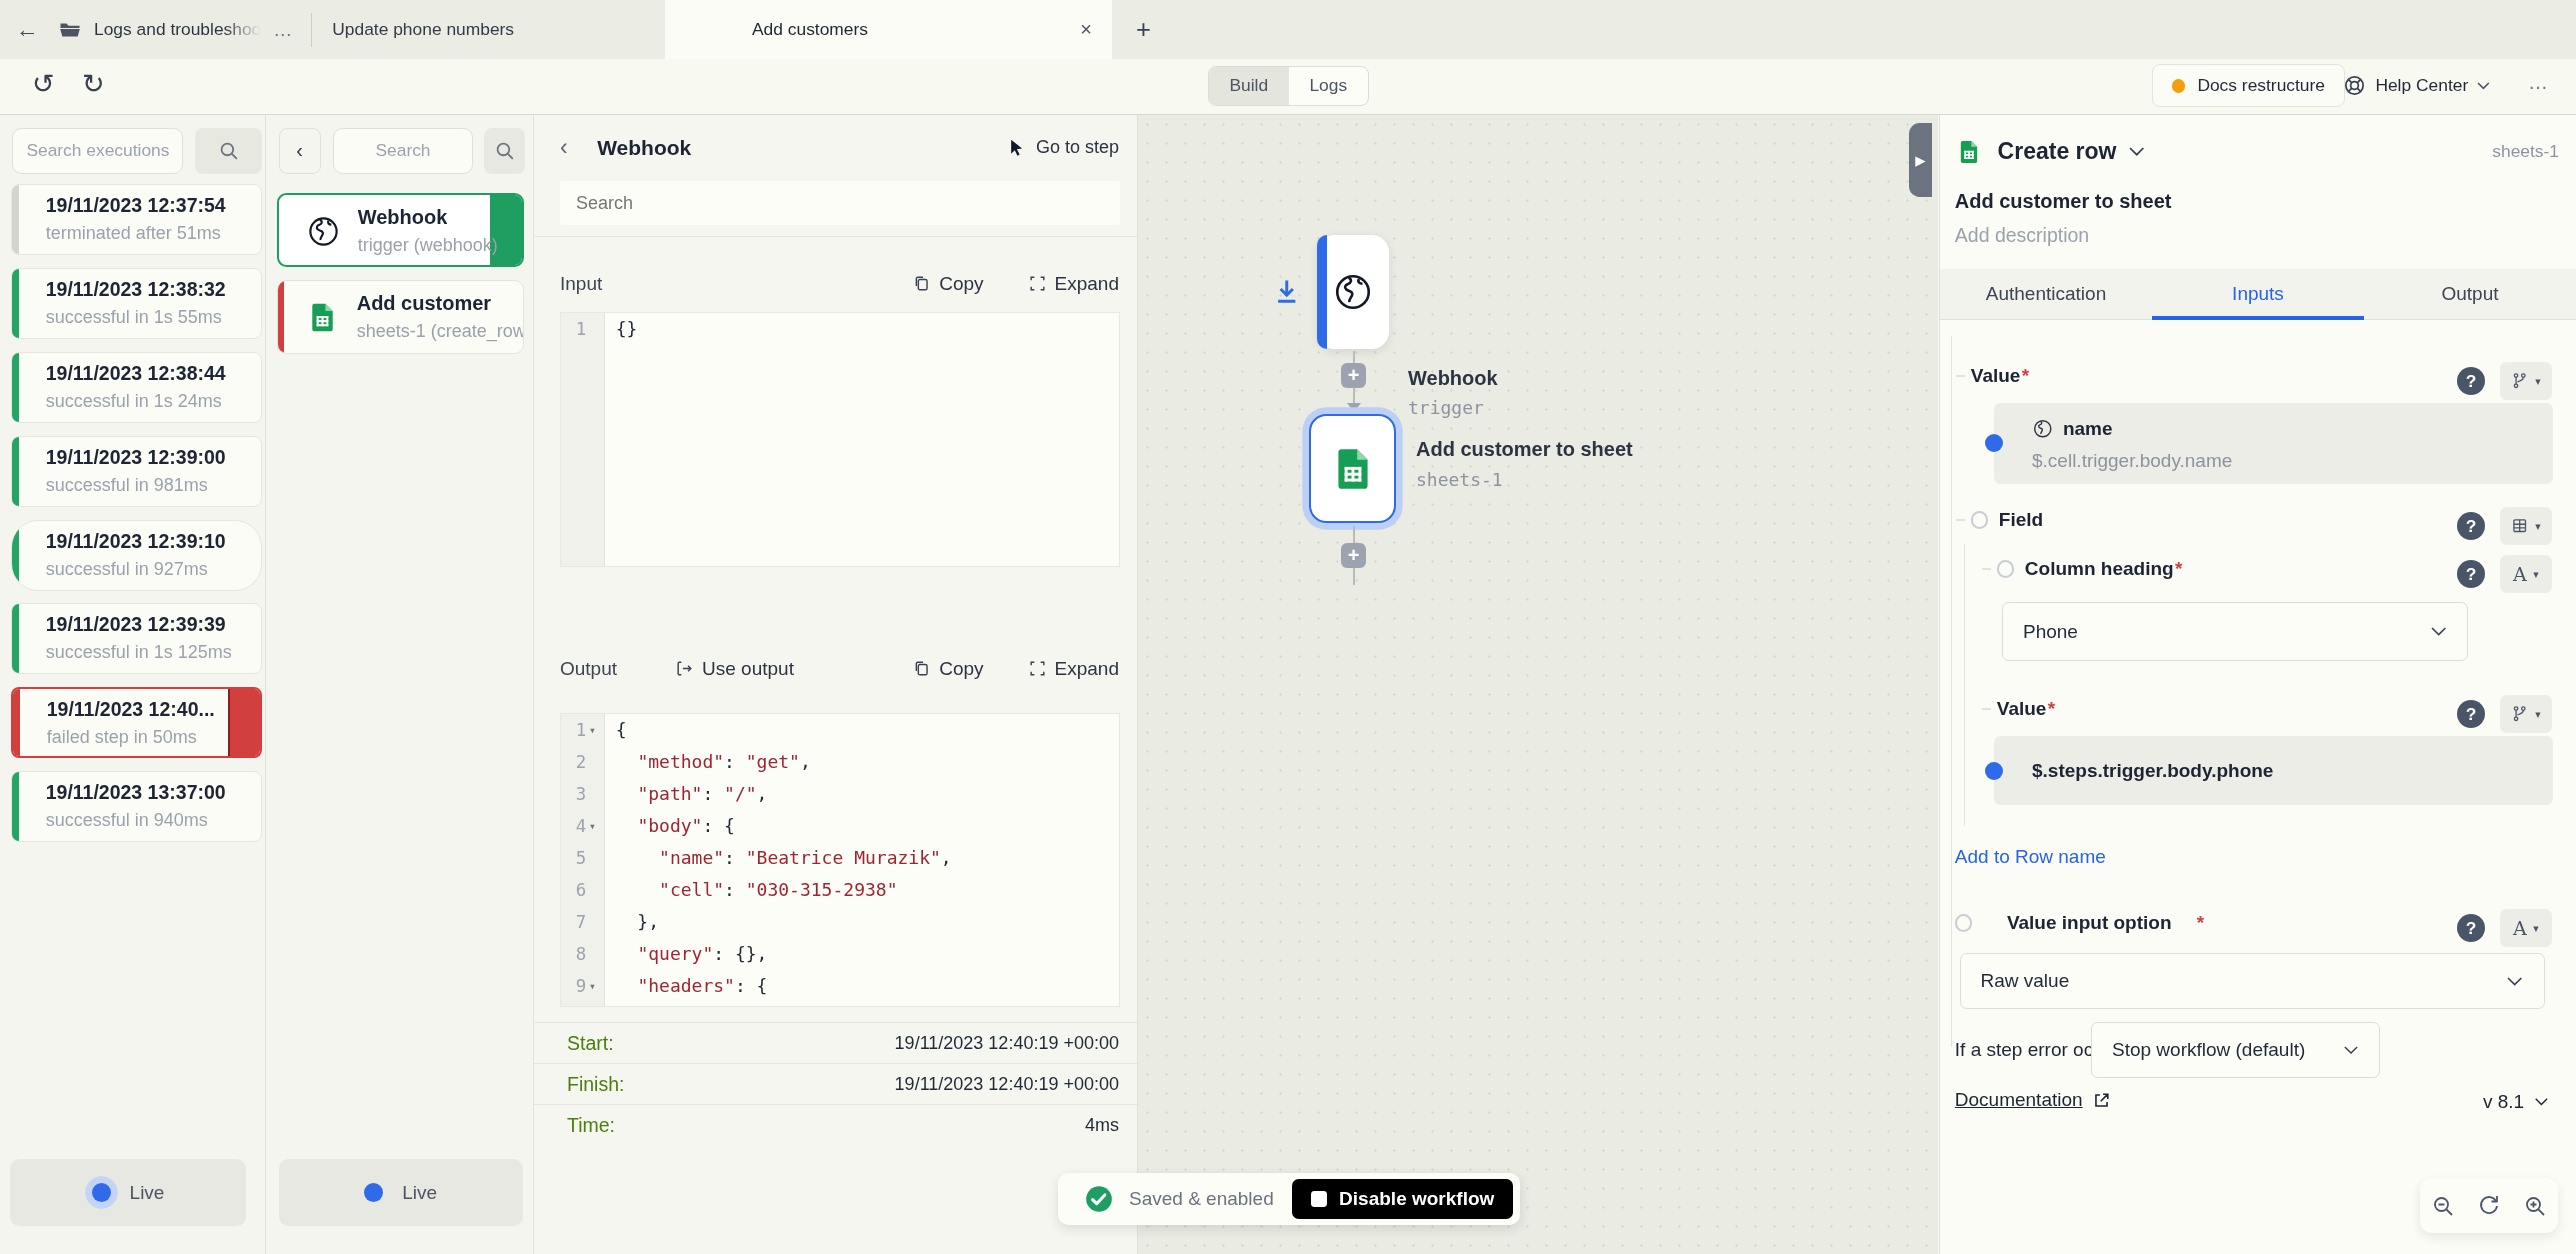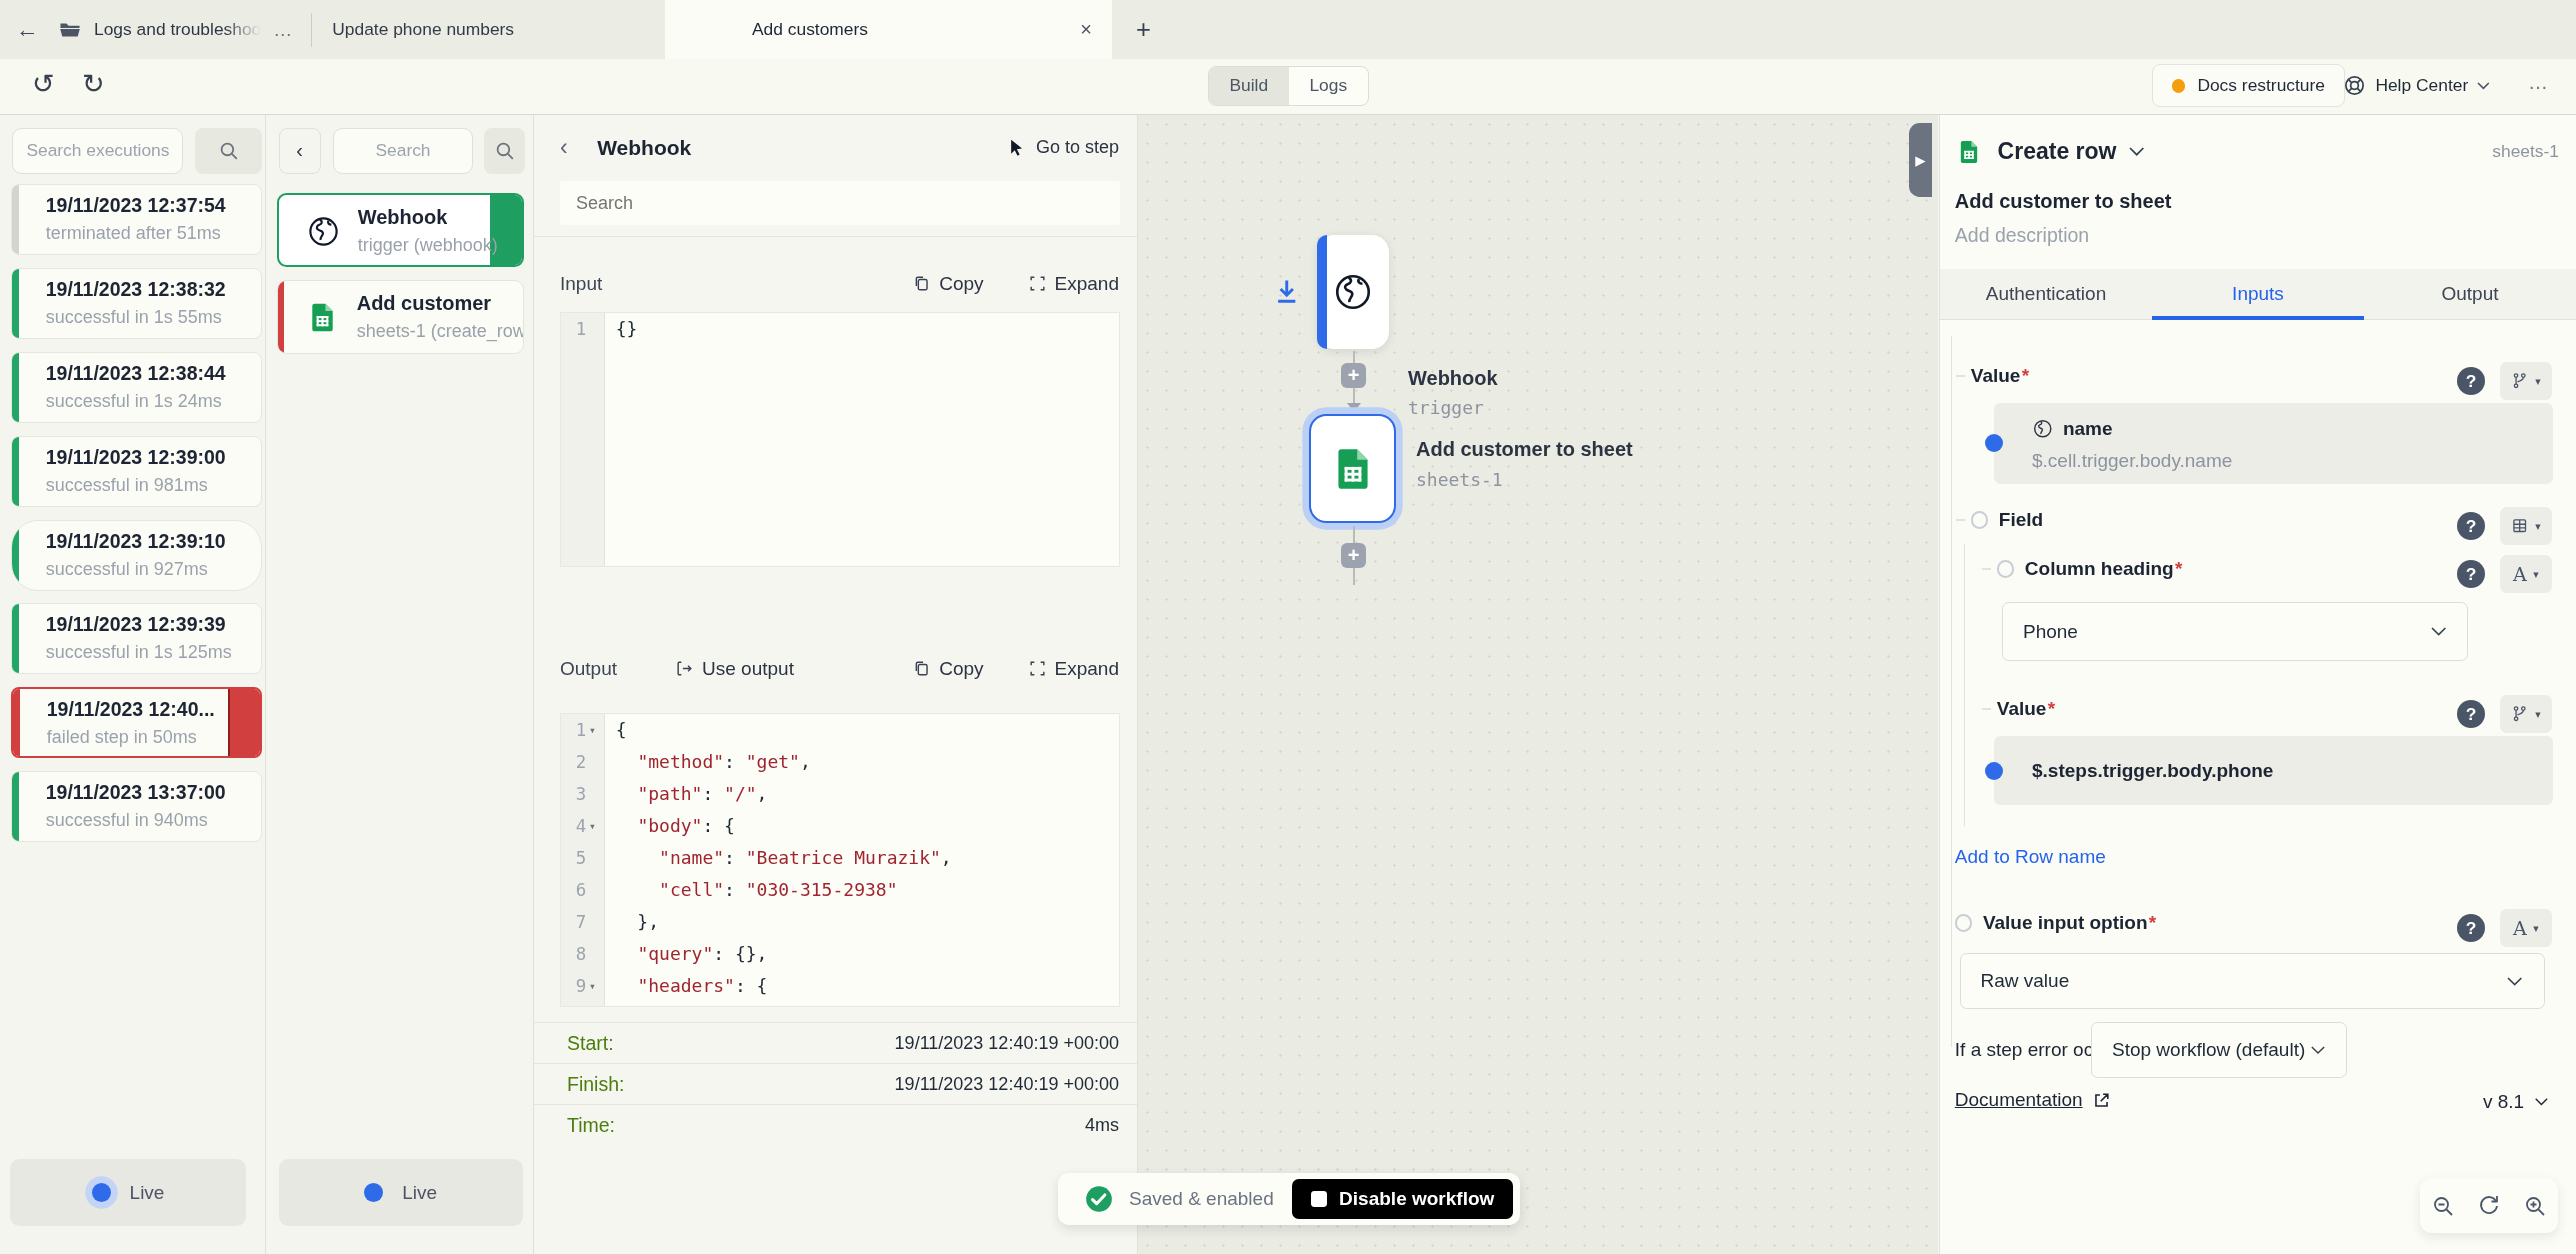--- a/index.html
+++ b/index.html
@@ -662,41 +662,41 @@
         <span class="caret">▾</span>
       </div>
     </div>
     <div class="pill" style="left:54px;top:621px;width:559px;height:69px;">
       <span class="bluedot" style="top:25.5px;"></span>
       <span class="single">$.steps.trigger.body.phone</span>
     </div>
 
     <div class="link-blue" style="left:14.8px;top:731px;">Add to Row name</div>
 
-    <div class="f-label-row" style="left:14.8px;top:797px;">
+    <div class="f-label-row" style="left:14.8px;top:797px;gap:24px;">
       <span class="radio"></span>
       <span>Value input option</span>
         <span class="req">*</span>
     </div>
     <div class="row-icons" style="left:517px;top:794px;">
       <div class="qm">?</div>
       <div class="typebox">
         <span class="A">A</span>
         <span class="caret">▾</span>
       </div>
     </div>
     <div class="select" style="left:19.5px;top:838px;width:585px;height:56px;">
       <span>Raw value</span>
       <svg class="chev" style="margin-left:auto;" width="17.4" height="10.7" viewBox="0 0 26 16" fill="none" stroke="currentColor" stroke-width="2.4">
           <path d="M3 3l10 10L23 3"></path>
         </svg>
     </div>
 
     <div class="err-row-label" style="left:14.8px;top:924px;">If a step error occurs:</div>
-    <div class="select" style="left:151px;top:907px;width:256px;height:56px;">
+    <div class="select" style="left:151px;top:907px;width:289px;height:56px;">
       <span>Stop workflow (default)</span>
       <svg class="chev" style="margin-left:auto;" width="16" height="10" viewBox="0 0 26 16" fill="none" stroke="currentColor" stroke-width="2.4">
           <path d="M3 3l10 10L23 3"></path>
         </svg>
     </div>
 
     <div class="doc-link" style="left:14.8px;top:974px;">
       <span>Documentation</span>
       <svg class="ext-ic" viewBox="0 0 24 24" fill="none" stroke="currentColor" stroke-width="2">
           <path d="M10 5H5v14h14v-5M14 4h6v6M20 4l-9 9"></path>

